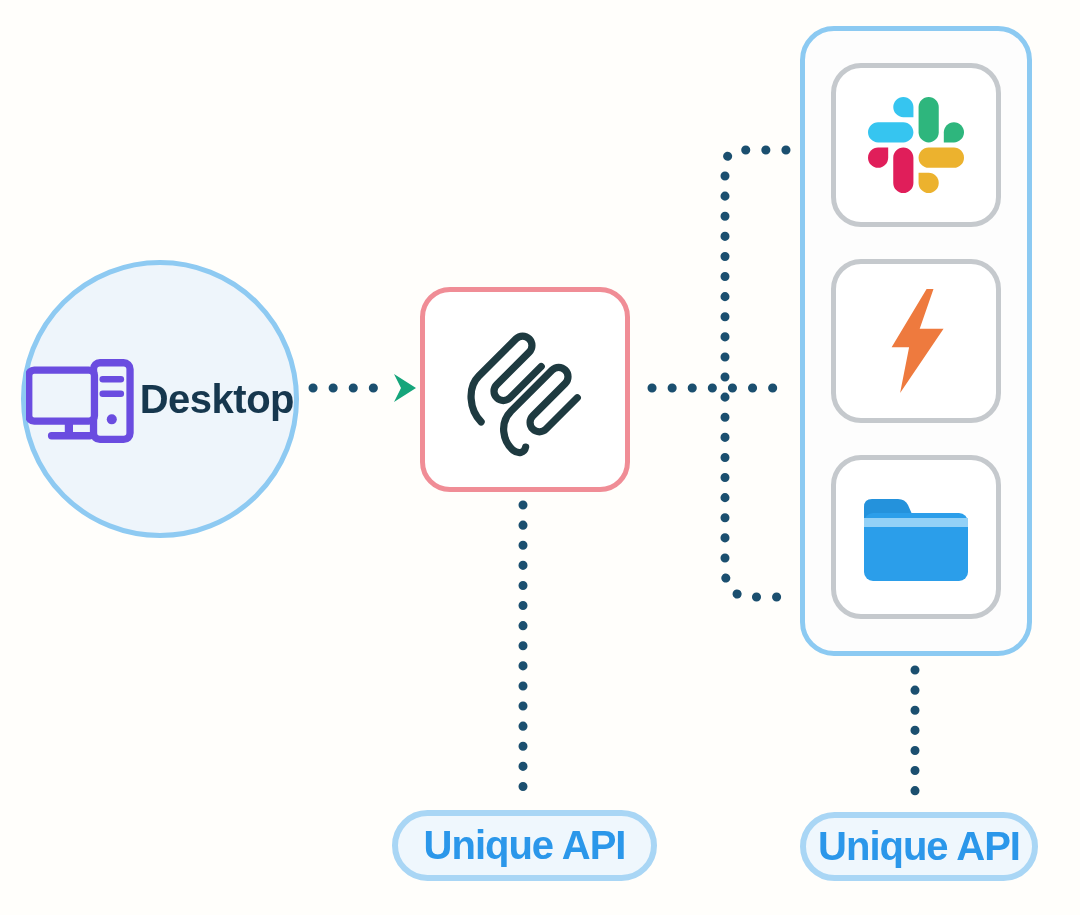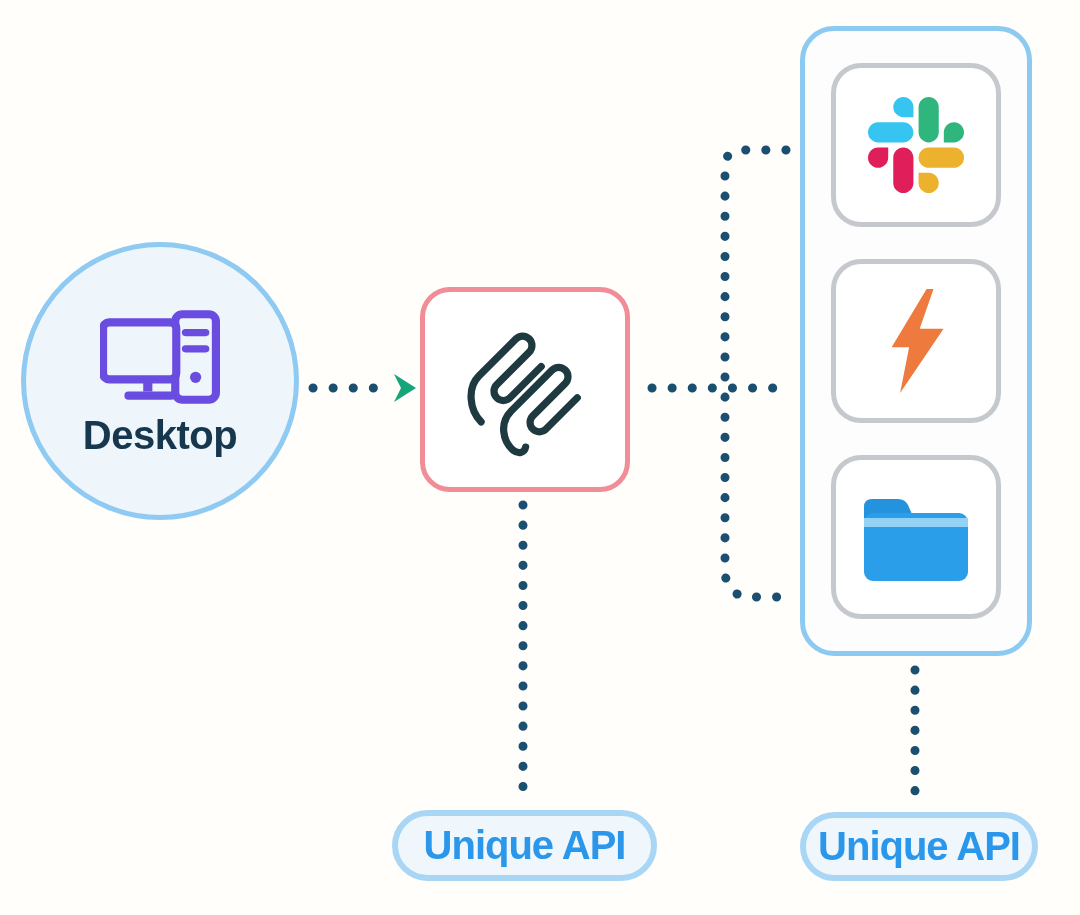--- a/index.html
+++ b/index.html
@@ -25,26 +25,26 @@
     stroke-width: 9;
     stroke-linecap: round;
     stroke-dasharray: 0.1 20;
   }
   .arrowhead { fill: var(--arrow-teal); }
 
   .node { position: absolute; z-index: 2; display: flex; align-items: center; justify-content: center; }
 
   
   .desktop-node {
-    left: 21px; top: 242px;
+    left: 21px; top: 260px;
     width: 278px; height: 278px;
     border: 5px solid var(--circle-border);
     border-radius: 50%;
     background: var(--circle-fill);
-    flex-direction: column;
+    flex-direction: row;
     gap: 6px;
   }
   .desktop-node svg { margin-top: 6px; }
   .stroke-purple { stroke: var(--icon-purple); fill: none; }
   .fill-purple   { fill: var(--icon-purple); }
   .screen-fill   { fill: var(--circle-fill); }
   .node-label {
     color: var(--navy-text);
     font-size: 40px;
     font-weight: bold;

